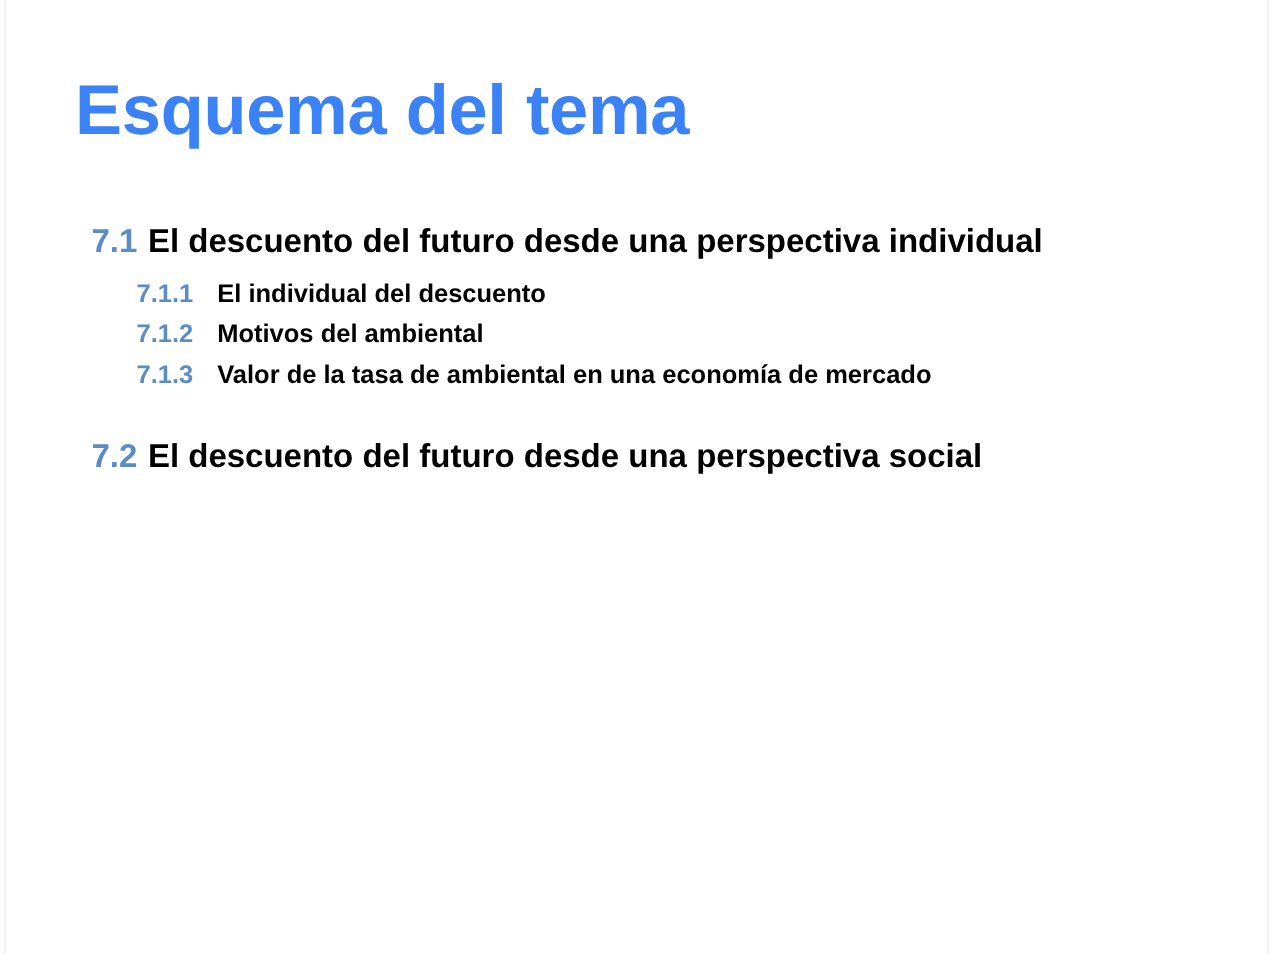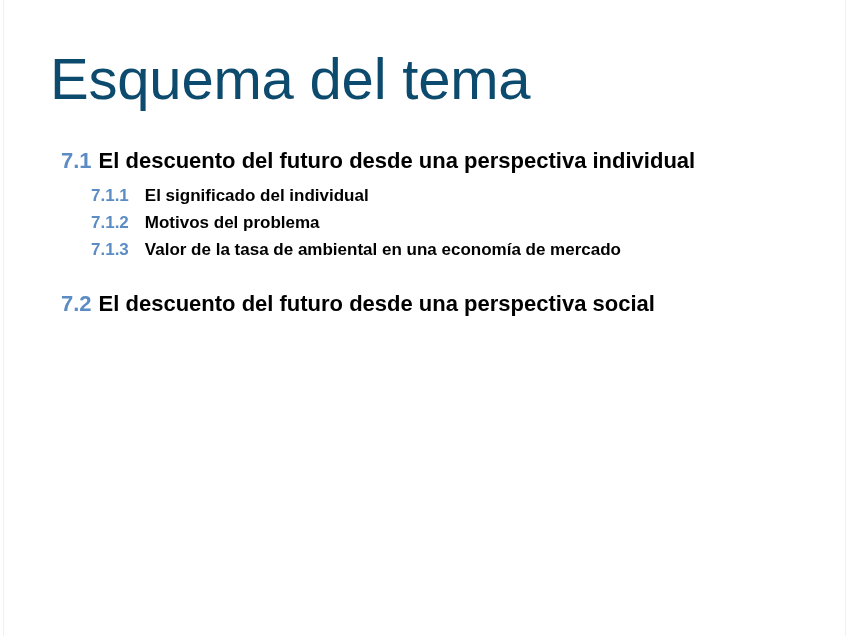--- a/index.html
+++ b/index.html
@@ -30,23 +30,23 @@
     background: #f0f0f0;
   }
   .edge-line.left  { left: 3px; }
   .edge-line.right { left: 845px; }
 
   
   #slide-title {
     position: absolute;
     left: 50px;
     top: 48px;
-    font-size: 58px;
-    font-weight: normal;
-    color: #0c4a6e;
+    font-size: 47px;
+    font-weight: bold;
+    color: #3b82f6;
     letter-spacing: -0.2px;
     line-height: 1.08;
     white-space: nowrap;
   }
 
   
   #outline {
     position: absolute;
     left: 61px;
     top: 146px;
@@ -109,24 +109,24 @@
   <div id="slide-title">Esquema del tema</div>
 
   <div id="outline">
 
     <div class="lvl1">
       <span class="num">7.1</span><span>El descuento del futuro desde una perspectiva individual</span>
     </div>
 
     <ul class="sublist">
       <li class="lvl2">
-        <span class="num">7.1.1</span><span>El significado del individual</span>
+        <span class="num">7.1.1</span><span>El individual del descuento</span>
       </li>
       <li class="lvl2">
-        <span class="num">7.1.2</span><span>Motivos del problema</span>
+        <span class="num">7.1.2</span><span>Motivos del ambiental</span>
       </li>
       <li class="lvl2">
         <span class="num">7.1.3</span><span>Valor de la tasa de ambiental en una economía de mercado</span>
       </li>
     </ul>
 
     <div class="spacer-sm"></div>
 
     <div class="lvl1">
       <span class="num">7.2</span><span>El descuento del futuro desde una perspectiva social</span>

